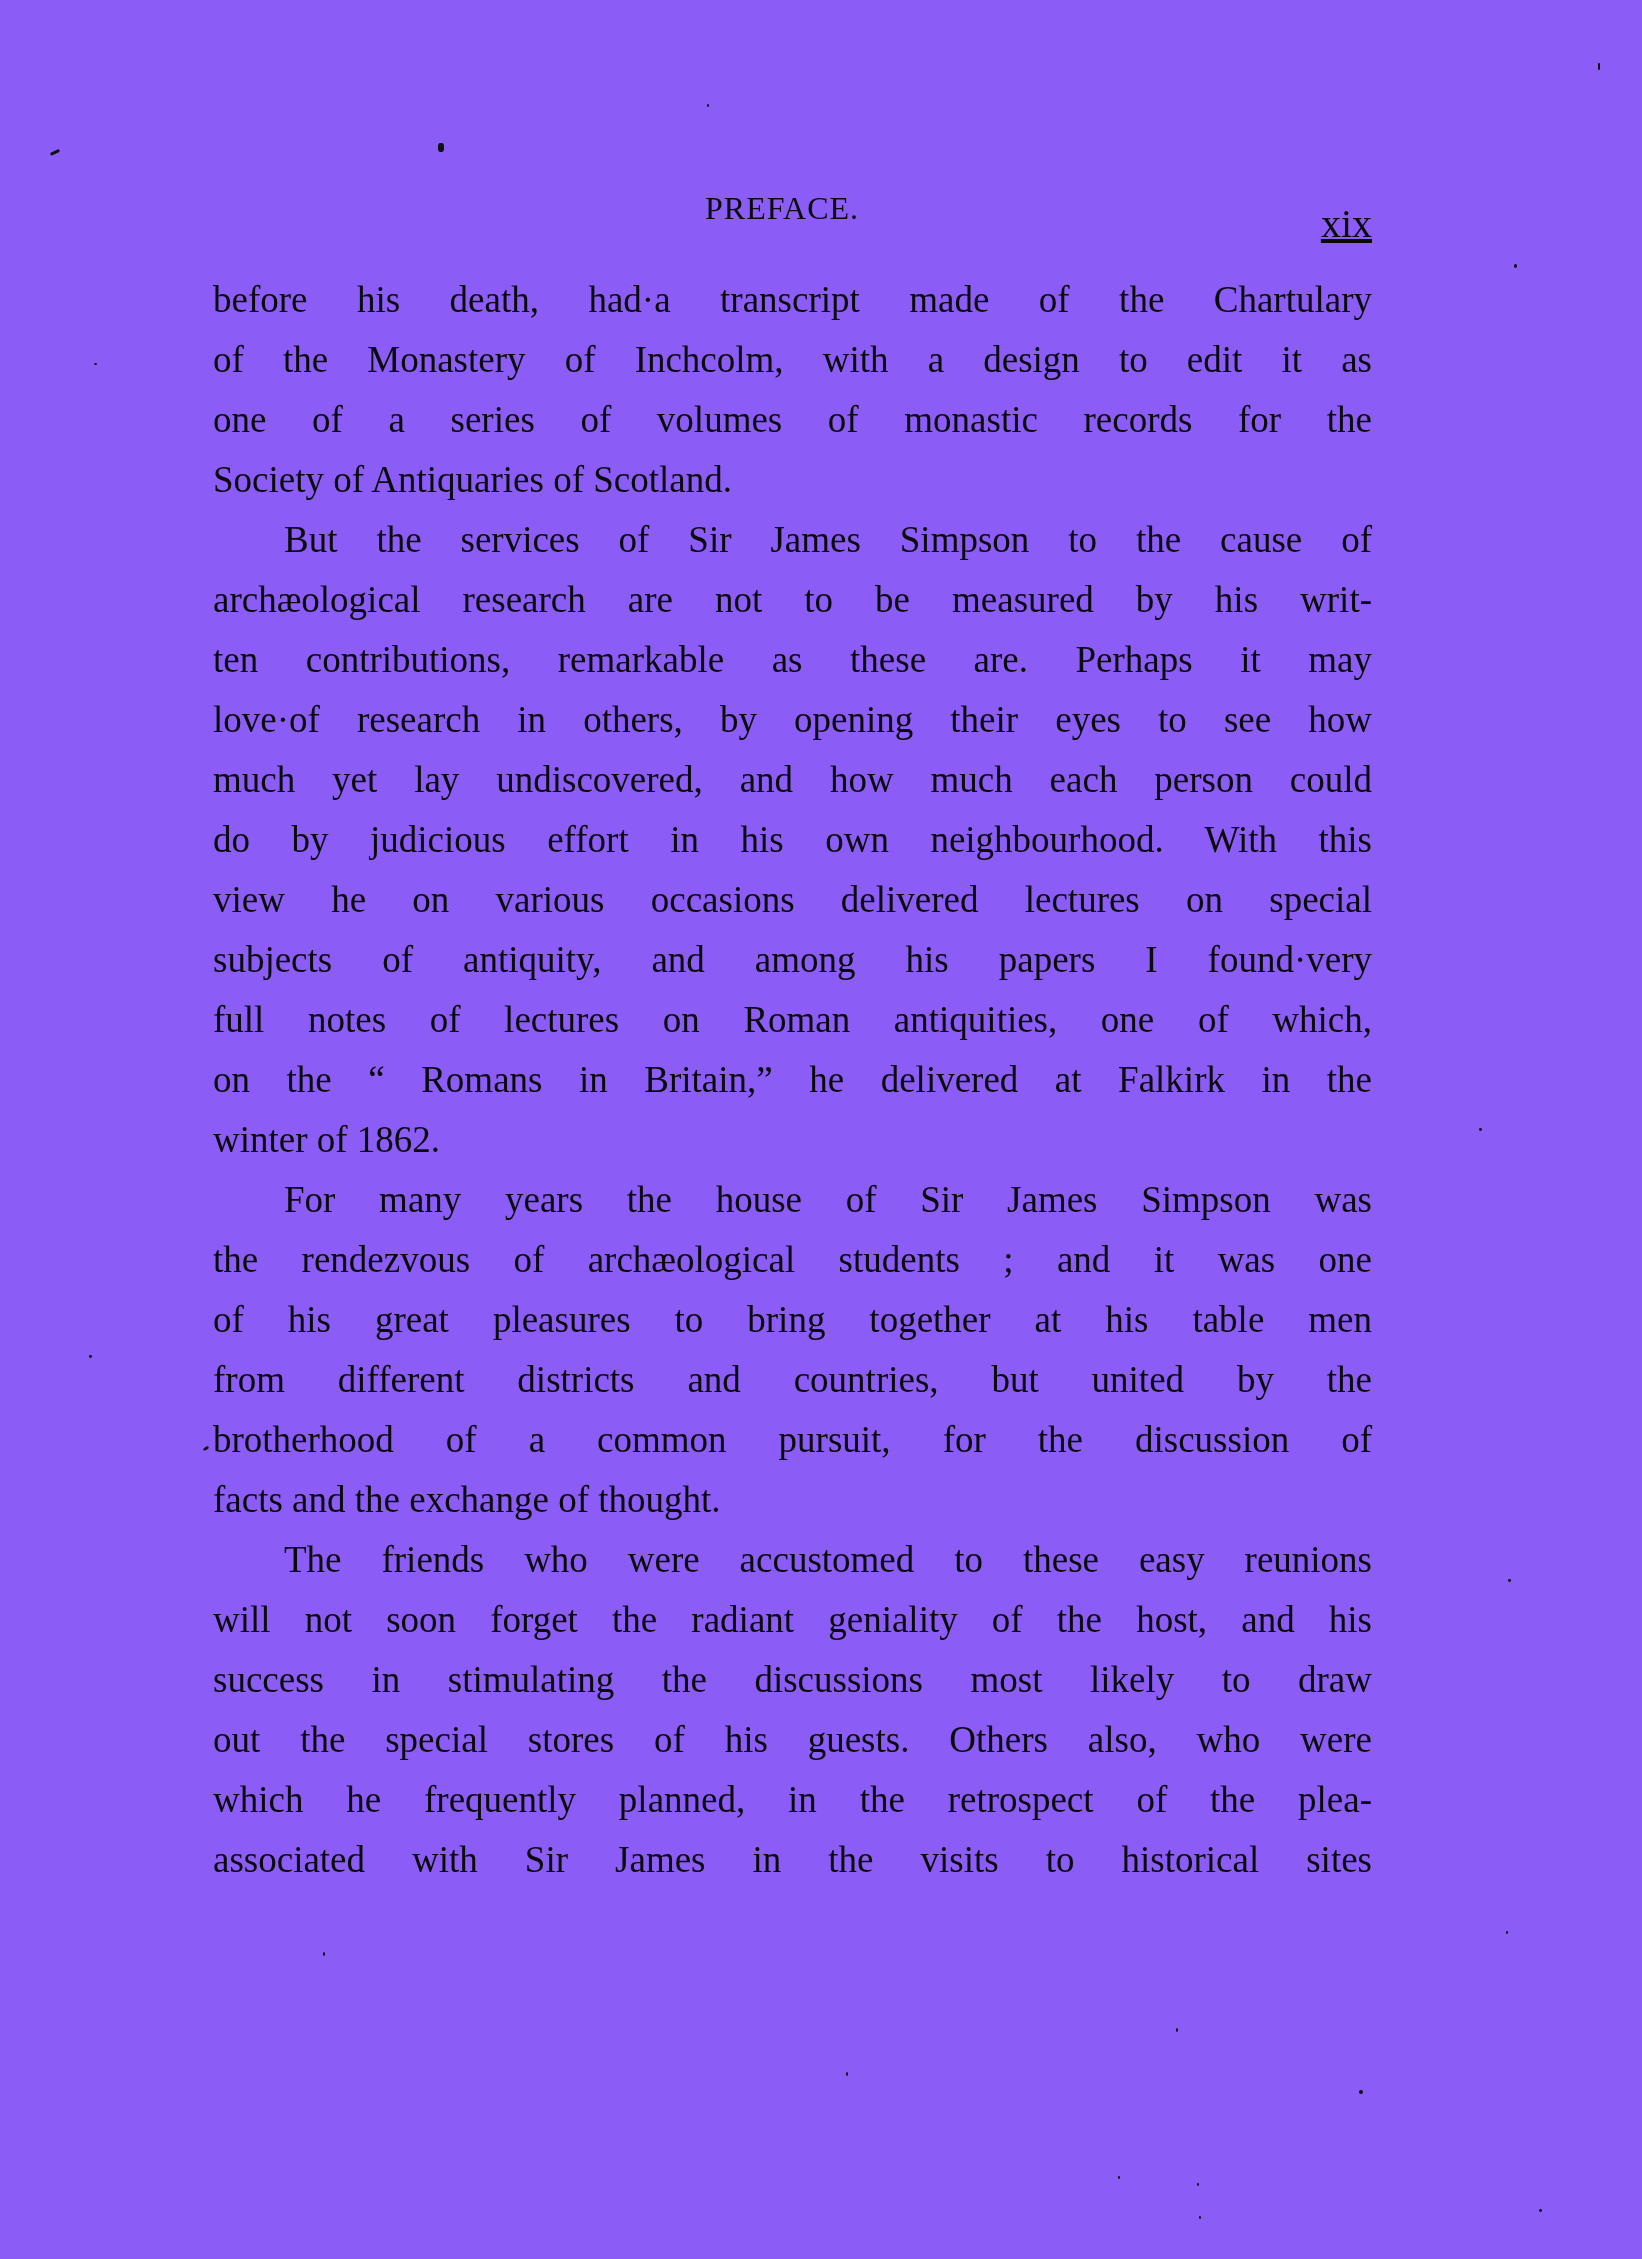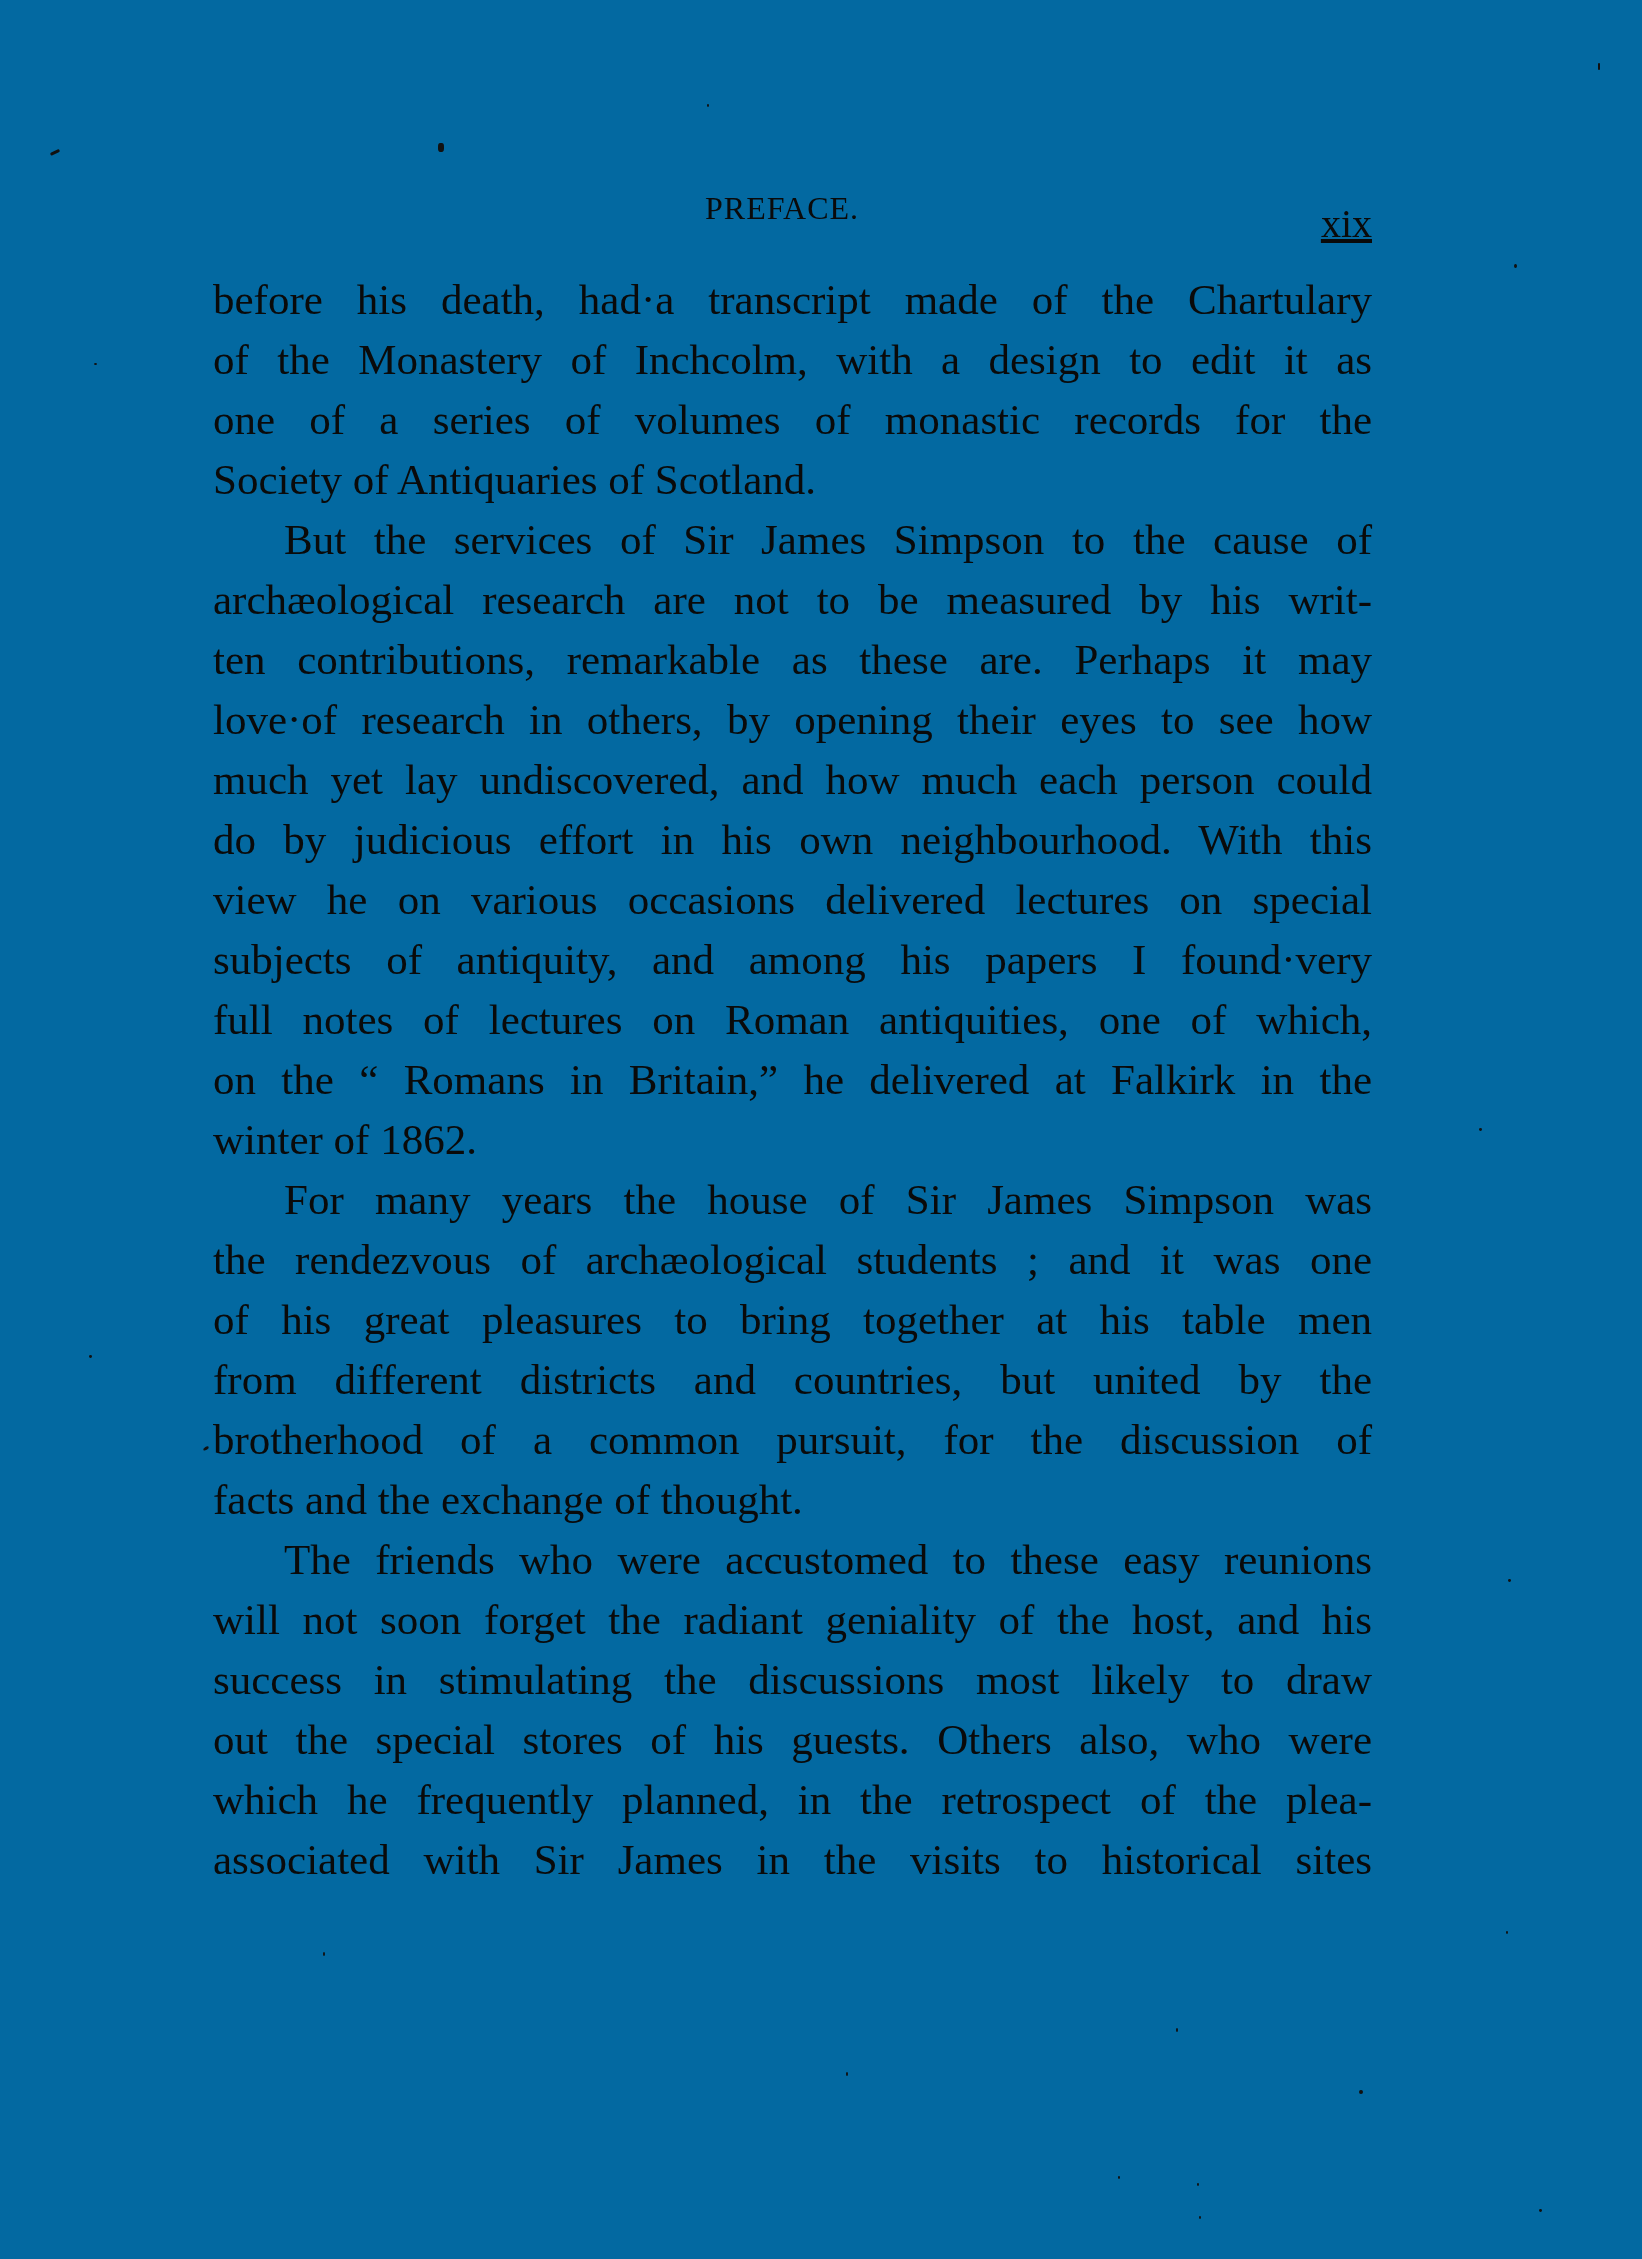--- a/index.html
+++ b/index.html
@@ -12,21 +12,21 @@
     height: 2260px;
     position: relative;
     overflow: hidden;
     font-family: "Liberation Serif", "DejaVu Serif", serif;
     color: #0a0a0a;
   }
   .page {
     position: absolute;
     left: 0; top: 0;
     width: 1642px; height: 2260px;
-    background: #0369a1;
+    background: #8b5cf6;
   }
   .running-head {
     position: absolute;
     left: 213px;
     width: 1159px;
     top: 187px;
     height: 42px;
   }
   .running-title {
     position: absolute;
@@ -47,21 +47,21 @@
   .body-text {
     position: absolute;
     left: 213px;
     top: 270px;
     width: 1159px;
   }
   .line {
     display: block;
     height: 60px;
     line-height: 60px;
-    font-size: 43px;
+    font-size: 37px;
     white-space: nowrap;
     text-align: justify;
     text-align-last: justify;
     overflow: visible;
   }
   .line.last {
     text-align-last: left;
   }
   .line.indent {
     padding-left: 71px;

